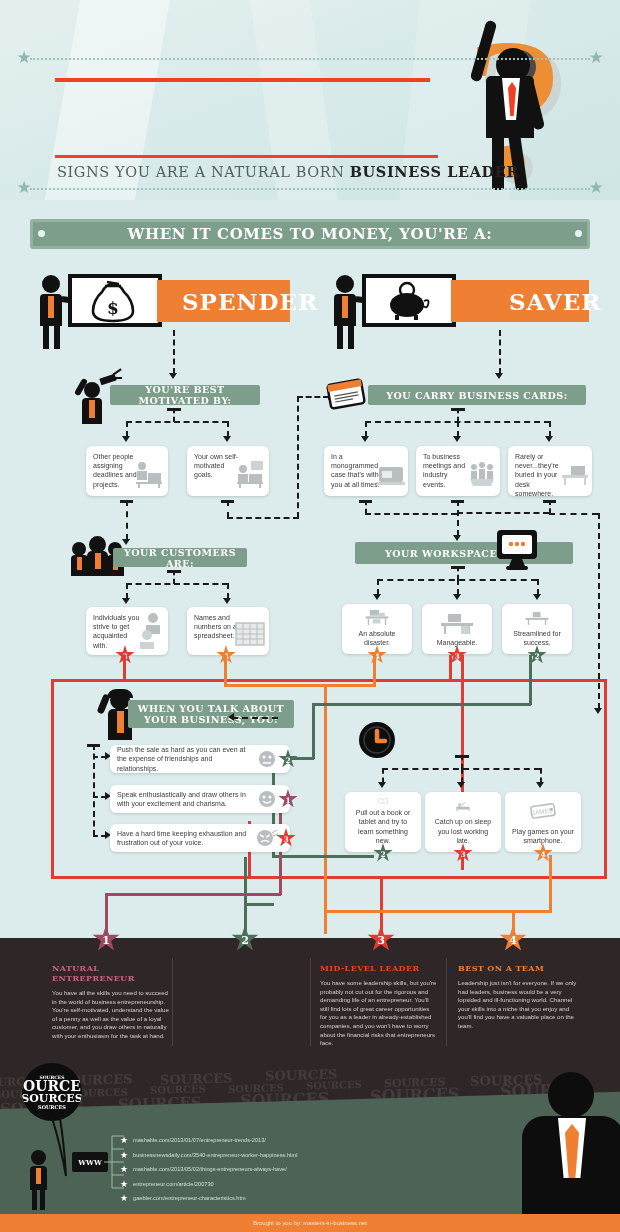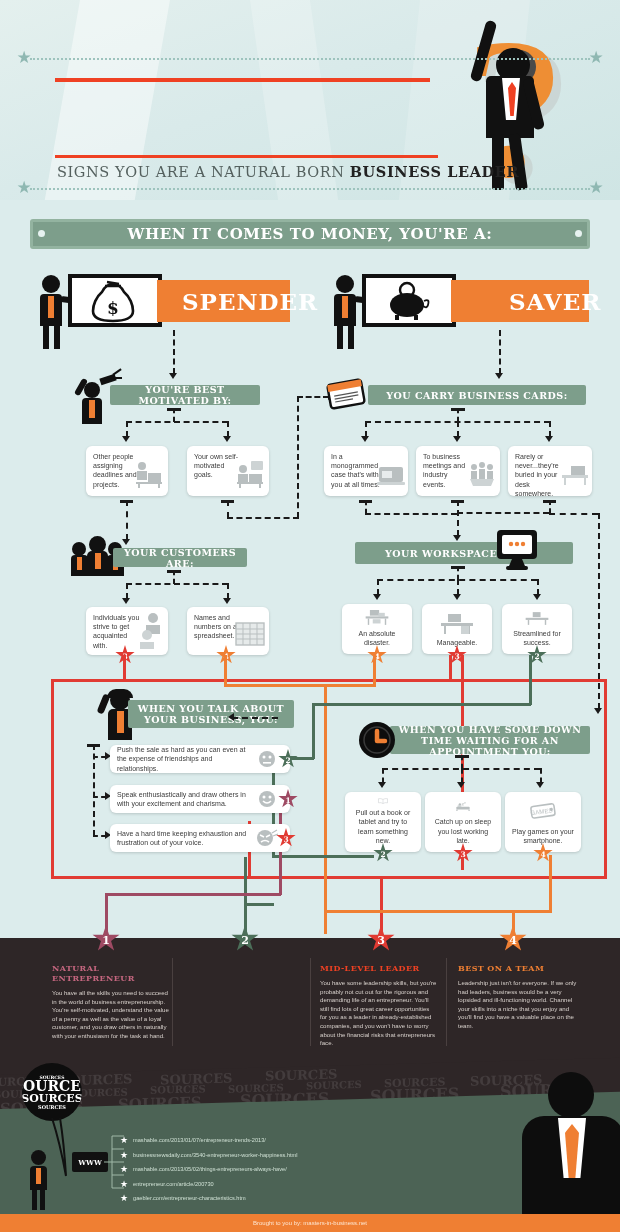--- a/index.html
+++ b/index.html
@@ -544,23 +544,20 @@
       <circle cx="9" cy="9" r="8" fill="#b9bfc0"></circle>
         <path d="M4 6 l4 2 M14 6 l-4 2" stroke="#fff" stroke-width="1.4"></path>
       <path d="M5 13 q4 -3 8 0" stroke="#fff" stroke-width="1.6" fill="none"></path>
       <path d="M16 4 l5 -3 M17 7 l5 -2" stroke="#b9bfc0" stroke-width="1.2"></path>
     </svg>
   </div>
   <div class="star" style="left:276px;top:828px;background:#e13b33;">
     <span style="margin-top:2px">3</span>
     </div>
 
-  <div class="pill" style="left:390px;top:726px;width:200px;height:28px;line-height:11px;">
-    <span>WHEN YOU HAVE SOME DOWN TIME WAITING FOR AN APPOINTMENT YOU:</span>
-  </div>
   <svg style="position:absolute;left:358px;top:721px;" width="38" height="38" viewBox="0 0 38 38">
     <circle cx="19" cy="19" r="18" fill="#0d0d0d"></circle>
       <circle cx="19" cy="19" r="13" fill="#0d0d0d" stroke="#3a3a3a" stroke-width="1.5"></circle>
     <path d="M19 10 v10 h8" stroke="#ef7f33" stroke-width="4.5" fill="none" stroke-linecap="round" stroke-linejoin="round"></path>
   </svg>
   <div class="tee" style="left:455px;top:755px;width:14px;"></div>
   <div class="dash-v" style="left:461px;top:755px;height:14px;"></div>
   <div class="dash-h" style="left:382px;top:768px;width:158px;"></div>
   <div class="dash-v" style="left:382px;top:768px;height:15px;"></div>
   <div class="arrow-d" style="left:378px;top:782px;"></div>

